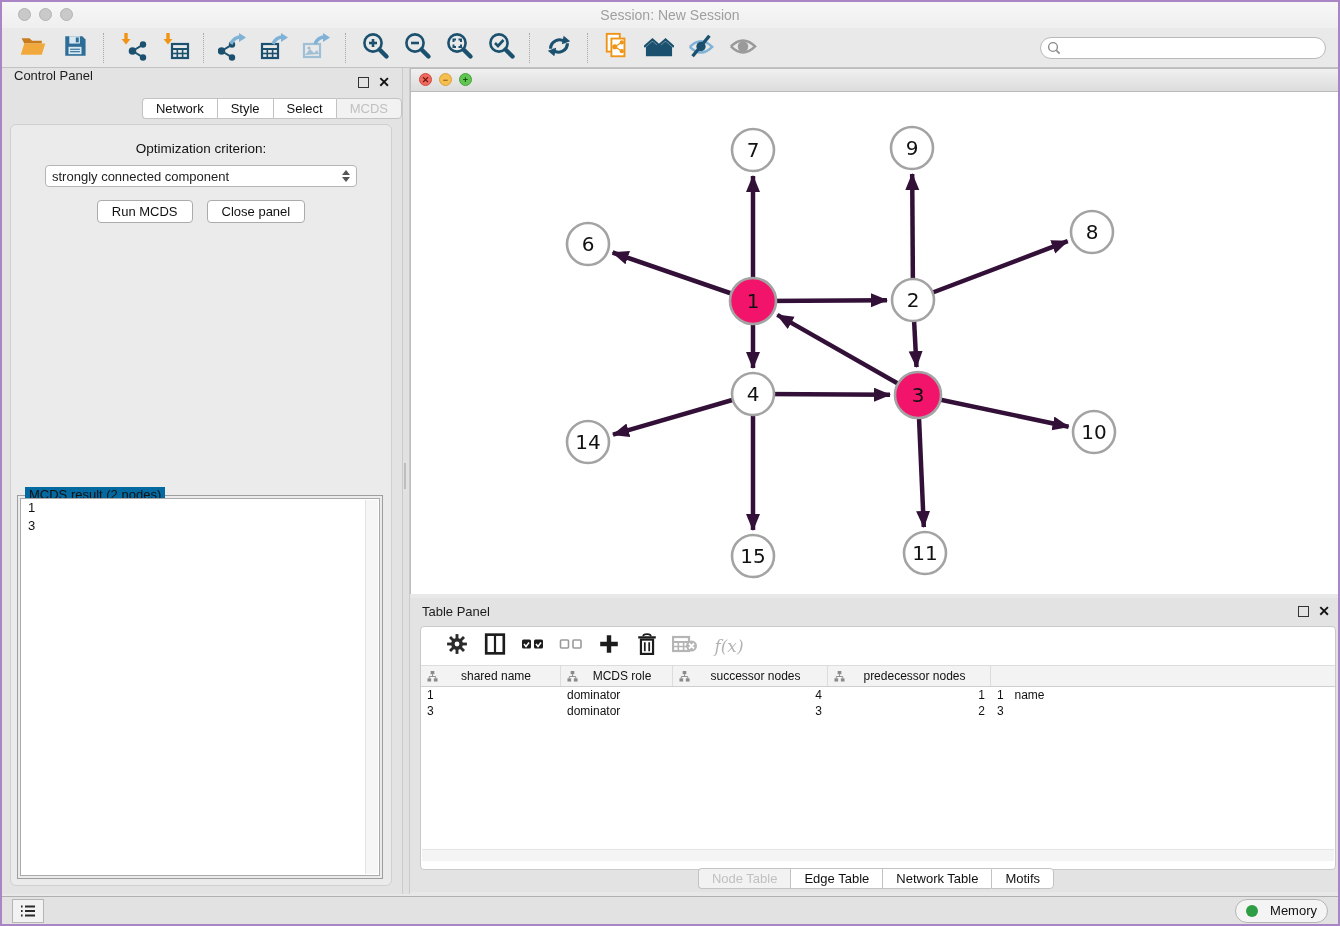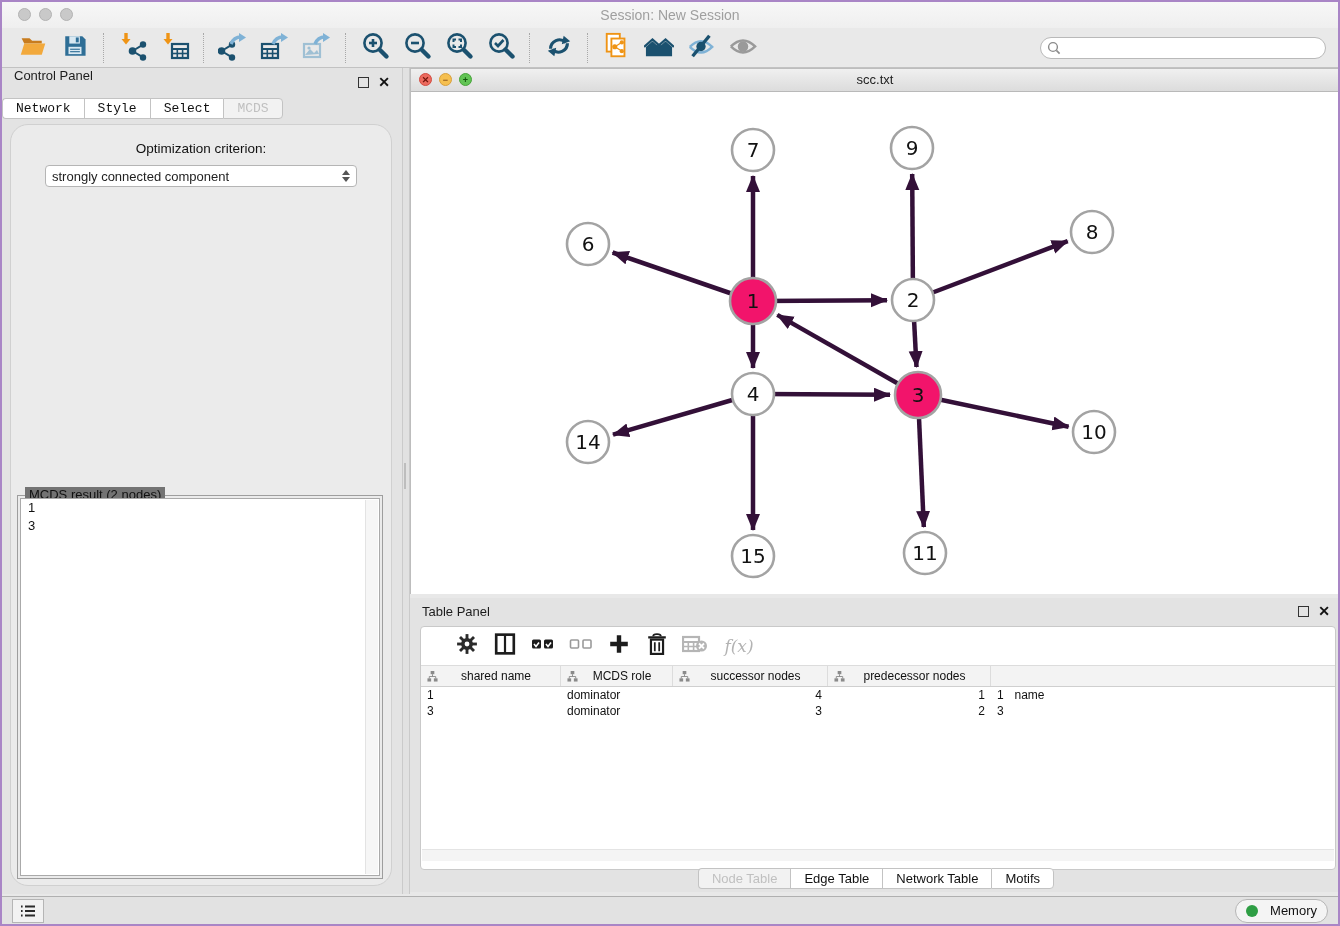--- a/index.html
+++ b/index.html
@@ -19,38 +19,38 @@
   .searchbox{margin-left:auto;margin-right:12px;position:relative;}
   .searchbox input{width:286px;height:22px;border:1px solid #b9b9b9;border-radius:12px;background:#fff;
     padding:0 8px 0 24px;font-size:12px;outline:none;box-sizing:border-box;}
   .search-ic{position:absolute;left:7px;top:4px;}
   
   .left-dock{position:absolute;left:0;top:66px;width:400px;height:826px;background:#e3e3e3;}
   .cp-header{height:28px;display:flex;padding:0 12px;font-size:13px;color:#1c1c1c;}
   .panel-btns{margin-left:auto;display:flex;gap:9px;align-items:center;}
   .float-ic{width:9px;height:9px;border:1.6px solid #333;display:inline-block;}
   .close-ic{font-size:14px;font-weight:bold;color:#111;line-height:10px;}
-  .cp-tabs{display:flex;justify-content:flex-start;margin-top:2px;position:relative;z-index:2;font-family:Liberation Mono, monospace;}
+  .cp-tabs{display:flex;justify-content:flex-end;margin-top:2px;position:relative;z-index:2;}
   .seg-tab{background:#fff;border:1px solid #c3c3c3;border-right:none;padding:2px 13px;font-size:13px;color:#111;}
   .seg-tab:first-child{border-radius:4px 0 0 4px;}
   .seg-tab:last-child{border-right:1px solid #c3c3c3;border-radius:0 4px 4px 0;}
   .seg-tab.inactive-look{color:#c0c0c0;background:#f2f2f2;}
   .cp-inner{position:absolute;left:8px;right:10px;top:56px;bottom:8px;background:#ebebeb;border:1px solid #d0d0d0;
-    border-radius:18px;}
+    border-radius:6px;}
   .opt-label{text-align:center;margin-top:16px;font-size:13.5px;color:#111;}
   .cp-select{margin:9px auto 0;width:312px;height:22px;background:#fff;border:1px solid #b5b5b5;border-radius:4px;
     display:flex;align-items:center;font-size:13px;padding:0 6px;box-sizing:border-box;}
   .spin{margin-left:auto;display:flex;flex-direction:column;gap:2px;}
   .spin i{width:0;height:0;border-left:4px solid transparent;border-right:4px solid transparent;display:block;}
   .spin .up{border-bottom:5px solid #555;}
   .spin .dn{border-top:5px solid #555;}
   .cp-buttons{display:flex;justify-content:center;gap:14px;margin-top:13px;}
   .btn{background:#fff;border:1px solid #ababab;border-radius:4px;padding:3px 14px;font-size:13px;color:#111;}
   .groupbox{position:absolute;left:6px;right:8px;top:370px;bottom:6px;border:1px solid #9e9e9e;}
-  .groupbox-label{position:absolute;top:-9px;left:7px;background:#737373;padding:0 4px;font-size:13px;color:#111;}
+  .groupbox-label{position:absolute;top:-9px;left:7px;background:#0369a1;padding:0 4px;font-size:13px;color:#111;}
   .result-area{position:absolute;inset:2px;background:#fff;border:1px solid #aaa;font-size:13px;}
   .result-line{padding:1px 0 1px 7px;line-height:16px;color:#111;}
   .vscroll{position:absolute;top:1px;bottom:1px;right:1px;width:12px;background:#f6f6f6;border-left:1px solid #e3e3e3;}
   
   .vsplit{position:absolute;left:400px;top:66px;width:8px;height:826px;background:#e1e1e1;
     border-left:1px solid #cacaca;border-right:1px solid #cacaca;box-sizing:border-box;}
   .grip{position:absolute;left:1px;top:395px;width:4px;height:26px;border-left:2px solid #bdbdbd;}
   
   .net-window{position:absolute;left:408px;top:66px;width:930px;height:526px;background:#fff;border:1px solid #bdbdbd;
     box-sizing:border-box;}
@@ -61,21 +61,21 @@
   .nl-red{background:#ec6a5e;border:1px solid #d24b40;color:#71140c;}
   .nl-yellow{background:#f5bf4f;border:1px solid #d8a03c;color:#90591b;}
   .nl-green{background:#61c454;border:1px solid #47a33a;color:#14560e;}
   .net-title{position:absolute;left:0;right:0;top:3px;text-align:center;font-size:13px;color:#222;}
   .net-canvas{position:relative;width:928px;height:502px;background:#fff;}
   
   .table-panel{position:absolute;left:408px;top:596px;width:932px;height:294px;background:#e3e3e3;box-sizing:border-box;}
   .tp-header{height:26px;display:flex;align-items:center;padding:0 12px;font-size:13px;color:#1c1c1c;}
   .tp-inner{position:absolute;left:10px;right:6px;top:28px;height:242px;background:#fff;border:1px solid #c9c9c9;
     border-radius:4px;overflow:hidden;}
-  .tp-toolbar{height:38px;display:flex;align-items:center;gap:10px;padding-left:32px;text-align:right;}
+  .tp-toolbar{height:38px;display:flex;align-items:center;gap:10px;padding-left:22px;text-align:right;}
   .tp-btn{width:28px;height:26px;display:flex;align-items:center;justify-content:center;}
   .fx{font-family:"DejaVu Serif",serif;font-style:italic;font-size:17px;color:#b3b3b3;}
   .tp-thead{display:flex;height:20px;background:#f3f3f3;border-top:1px solid #dcdcdc;border-bottom:1px solid #cfcfcf;
     font-size:12px;color:#111;}
   .th{display:flex;align-items:center;border-right:1px solid #dcdcdc;box-sizing:border-box;position:relative;}
   .tree-ic{margin-left:6px;display:flex;}
   .th-label{flex:1;text-align:center;padding-right:6px;}
   .tbody{font-size:12px;color:#111;}
   .tp-row{display:flex;height:16px;line-height:16px;}
   .td{box-sizing:border-box;padding:0 6px;overflow:hidden;white-space:nowrap;}
@@ -300,20 +300,24 @@
       </div>
     <div class="cp-inner">
       <div class="opt-label">Optimization criterion:</div>
       <div class="cp-select">
         <span>strongly connected component</span>
         <span class="spin">
             <i class="up"></i>
             <i class="dn"></i>
           </span>
       </div>
+      <div class="cp-buttons">
+        <button class="btn">Run MCDS</button>
+        <button class="btn">Close panel</button>
+      </div>
       <div class="groupbox">
         <span class="groupbox-label">MCDS result (2 nodes)</span>
         <div class="result-area">
           <div id="result-lines">
               <div class="result-line">1</div>
               <div class="result-line">3</div>
             </div>
           <div class="vscroll"></div>
         </div>
       </div>
@@ -324,21 +328,20 @@
       <span class="grip"></span>
     </div>
 
   <div class="net-window">
     <div class="net-titlebar">
       <span class="net-lights">
         <span class="nlight nl-red">✕</span>
         <span class="nlight nl-yellow">−</span>
         <span class="nlight nl-green">+</span>
       </span>
-      <span class="net-title">scc.txt</span>
     </div>
     <div class="net-canvas">
       <svg id="graph-svg" width="928" height="502" viewBox="0 0 928 502">
           <defs>
             <marker id="arr" markerUnits="userSpaceOnUse" markerWidth="18" markerHeight="16" refX="16" refY="7" orient="auto">
               <path d="M0,0 L17,7 L0,14 Z" fill="#331038"></path>
             </marker>
           </defs>
           <line x1="342" y1="209" x2="342.0" y2="84.0" stroke="#331038" stroke-width="4.5" marker-end="url(#arr)"></line>
           <line x1="342" y1="209" x2="201.6" y2="160.5" stroke="#331038" stroke-width="4.5" marker-end="url(#arr)"></line>

